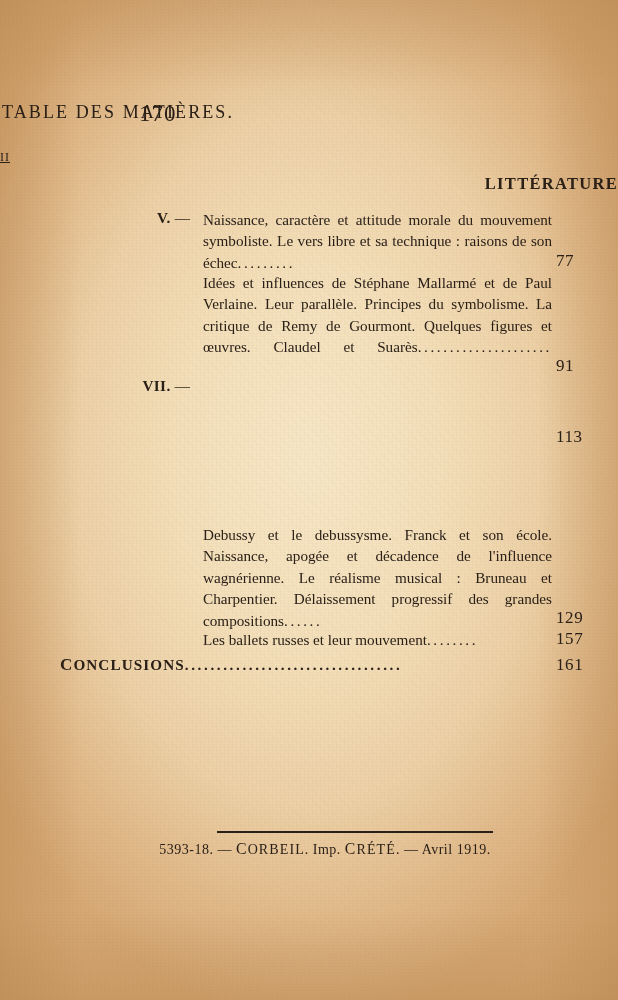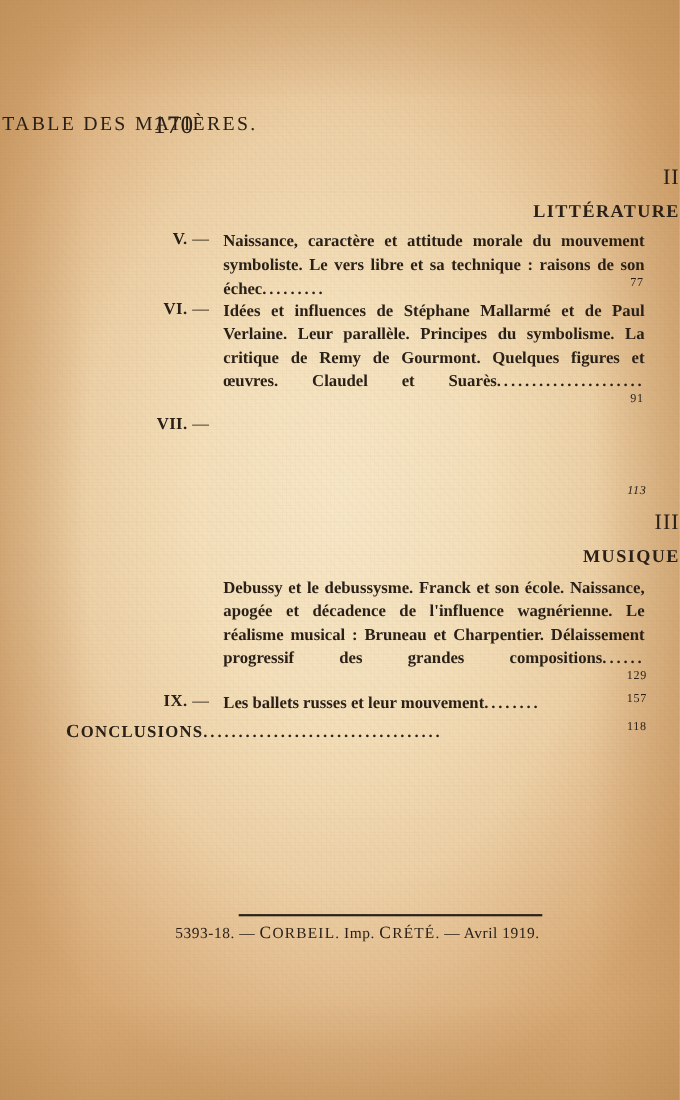--- a/index.html
+++ b/index.html
@@ -68,46 +68,46 @@
     left: 0;
     right: 0;
     top: 1px;
     font-size: 18px;
     letter-spacing: 2.1px;
     text-indent: 2.1px;
   }
 
   
   .part-num {
-    text-align: right;
-    font-size: 20px;
+    text-align: left;
+    font-size: 12px;
     letter-spacing: 1px;
+    text-decoration: underline;
   }
   .part-name {
     text-align: right;
     font-size: 16.5px;
     font-weight: bold;
     letter-spacing: 1.3px;
     text-indent: 1.3px;
   }
   .entry {
     position: relative;
     margin: 0 0 0 0;
     padding: 0 0 0 0;
   }
   .entry-body {
     position: relative;
     margin-left: 203px;
-    margin-right: 32px;
+    margin-right: 66px;
     font-size: 15.2px;
     line-height: 21.4px;
     text-align: justify;
     text-justify: inter-word;
     hyphens: none;
-    font-weight: bold;
   }
   .entry-body::after {
     content: "";
     display: inline-block;
     width: 100%;
     height: 0;
   }
   .num {
     position: absolute;
     left: 0;
@@ -120,22 +120,22 @@
   }
   .num .dash {
     font-weight: normal;
     letter-spacing: 0;
   }
 
   .pagenum {
     position: absolute;
     right: 16px;
     width: 46px;
-    text-align: center;
-    font-size: 11px;
+    text-align: left;
+    font-size: 17px;
     letter-spacing: .6px;
   }
 
   .leader {
     letter-spacing: 2.6px;
     font-size: 15.2px;
   }
 
   
   .conclusions-row {
@@ -196,57 +196,45 @@
     <div class="entry" style="position:absolute; top:209px; left:0; right:0;">
       <div class="num">
         <span>V.</span>
         <span class="dash">—</span>
       </div>
       <div class="entry-body"><span>Naissance, caractère et attitude morale du mouvement symboliste. Le vers libre et sa technique : raisons de son échec</span><span class="leader">.........</span></div>
       <div class="pagenum" style="top:42px;">77</div>
     </div>
 
     <div class="entry" style="position:absolute; top:272px; left:0; right:0;">
-      <div class="num">
-        <span>VI.</span>
-        <span class="dash">—</span>
-      </div>
       <div class="entry-body"><span>Idées et influences de Stéphane Mallarmé et de Paul Verlaine. Leur parallèle. Principes du symbolisme. La critique de Remy de Gourmont. Quelques figures et œuvres. Claudel et Suarès</span><span class="leader">.....................</span></div>
       <div class="pagenum" style="top:84px;">91</div>
     </div>
 
     <div class="entry" style="position:absolute; top:377px; left:0; right:0;">
       <div class="num">
         <span>VII.</span>
         <span class="dash">—</span>
       </div>
-      <div class="pagenum" style="top:63px;font-style:italic;">113</div>
-    </div>
-
-    <div style="position:absolute; top:464px; left:0; right:0;">
-      <div class="part-num">III</div>
-      <div class="part-name" style="margin-top:9px;">MUSIQUE</div>
-    </div>
+      <div class="pagenum" style="top:50px;">113</div>
+    </div>
+
 
     <div class="entry" style="position:absolute; top:524px; left:0; right:0;">
       <div class="entry-body"><span>Debussy et le debussysme. Franck et son école. Naissance, apogée et décadence de l'influence wagnérienne. Le réalisme musical : Bruneau et Charpentier. Délaissement progressif des grandes compositions</span><span class="leader">......</span></div>
       <div class="pagenum" style="top:84px;">129</div>
     </div>
 
     <div class="entry" style="position:absolute; top:629px; left:0; right:0;">
-      <div class="num">
-        <span>IX.</span>
-        <span class="dash">—</span>
-      </div>
       <div class="entry-body" style="white-space:nowrap; overflow:hidden;"><span>Les ballets russes et leur mouvement</span><span class="leader">........</span></div>
       <div class="pagenum" style="top:0;">157</div>
     </div>
 
     <div class="entry" style="position:absolute; top:655px; left:0; right:0;">
       <div class="conclusions-row"><span class="conclusions-label"><span class="cap">C</span><span>ONCLUSIONS</span></span><span class="leader">..................................</span></div>
-      <div class="pagenum" style="top:0;">118</div>
+      <div class="pagenum" style="top:0;">161</div>
     </div>
 
     <div class="colophon-rule"></div>
     <div class="colophon"><span>5393-18. —</span> <span class="sc"><span class="cap">C</span><span>ORBEIL</span></span><span>. Imp. </span><span class="sc"><span class="cap">C</span><span>RÉTÉ</span></span><span>. — </span><span>Avril 1919.</span></div>
 
   </div>
 </div>
 
 </body></html>

